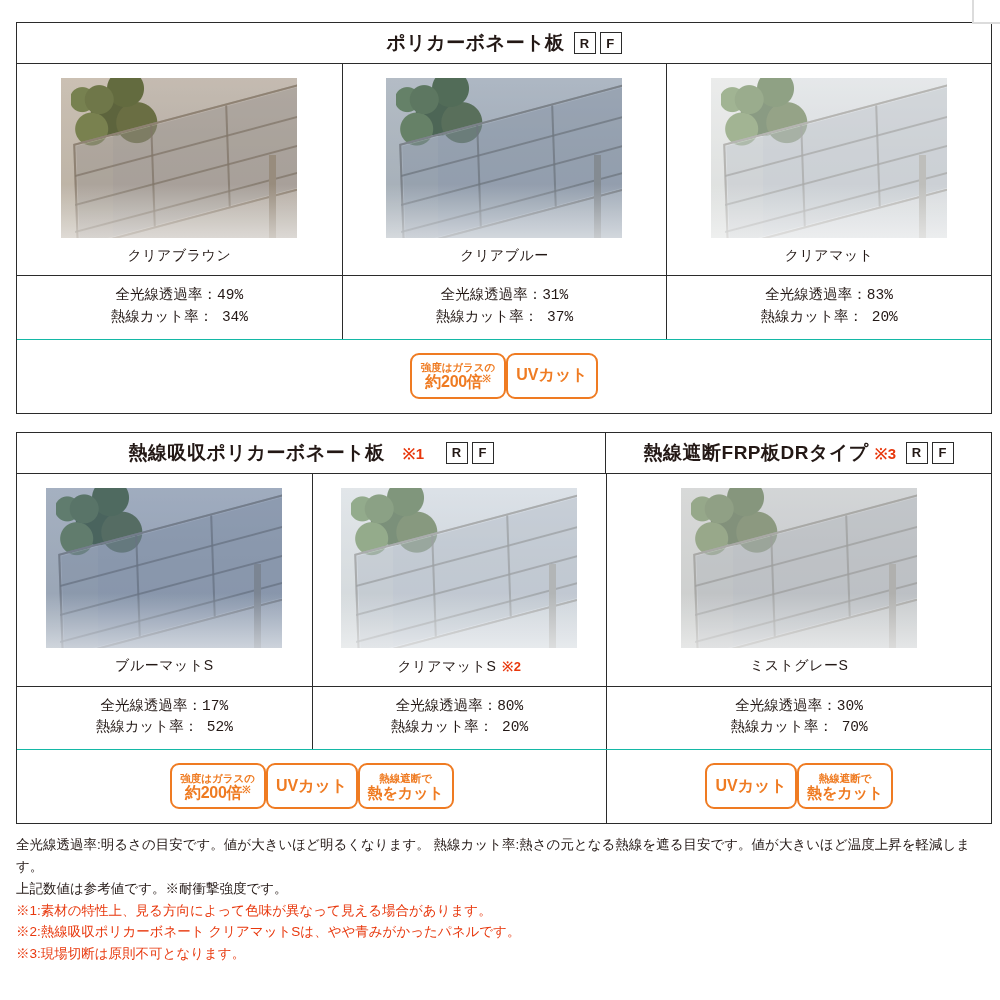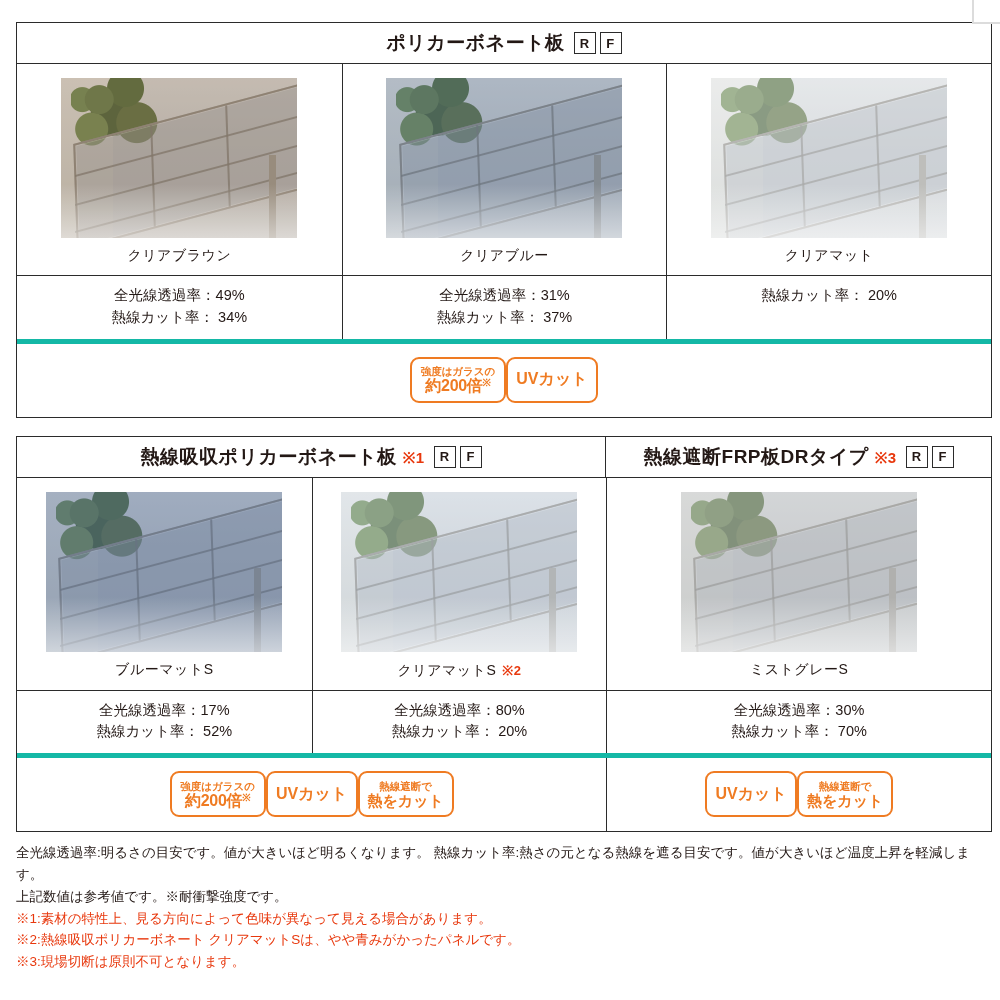--- a/index.html
+++ b/index.html
@@ -44,21 +44,21 @@
   .panel-head .head-cell {
     display: flex;
     align-items: center;
     justify-content: center;
     font-size: 19px;
     font-weight: bold;
     letter-spacing: 0.5px;
     box-sizing: border-box;
   }
   .head-cell.full { width: 100%; }
-  .head-cell.left-2 { width: 60.5%; border-right: 1px solid #2b2b2b; }
+  .head-cell.left-2 { width: 60.5%; border-right: 1px solid #2b2b2b; gap: 12px; }
   .head-cell.right-1 { width: 39.5%; }
 
   .title-text { white-space: nowrap; }
   .note-mark {
     color: #e8380d;
     font-size: 15px;
     font-weight: bold;
     margin-left: 6px;
   }
   .rf-box {
@@ -185,21 +185,22 @@
     text-align: center;
     padding: 9px 0 10px 0;
     letter-spacing: 0.5px;
   }
   .cap .note-mark { font-size: 13px; }
 
   
   .spec-row {
     display: flex;
     border-top: 1px solid #2b2b2b;
-    border-bottom: 5px solid #14b8a6;
+    border-bottom: 1px solid #14b8a6;
+    font-family: Liberation Mono, monospace;
   }
   .spec-cell {
     box-sizing: border-box;
     text-align: center;
     padding: 9px 0 10px 0;
     font-size: 14.5px;
     line-height: 1.5;
   }
   .spec-cell + .spec-cell { border-left: 1px solid #2b2b2b; }
 
@@ -347,20 +348,21 @@
     <div class="spec-row">
       <div class="spec-cell col3">
         <div>全光線透過率：49%</div>
         <div>熱線カット率： 34%</div>
       </div>
       <div class="spec-cell col3">
         <div>全光線透過率：31%</div>
         <div>熱線カット率： 37%</div>
       </div>
       <div class="spec-cell col3">
+        <div>全光線透過率：83%</div>
         <div>熱線カット率： 20%</div>
       </div>
     </div>
 
     <div class="badge-row">
       <div class="badge-cell" style="width:100%;">
         <div class="badge two-line">
           <span class="small">強度はガラスの</span>
           <span class="big">
             <span>約200倍</span><span class="sup">※</span>

